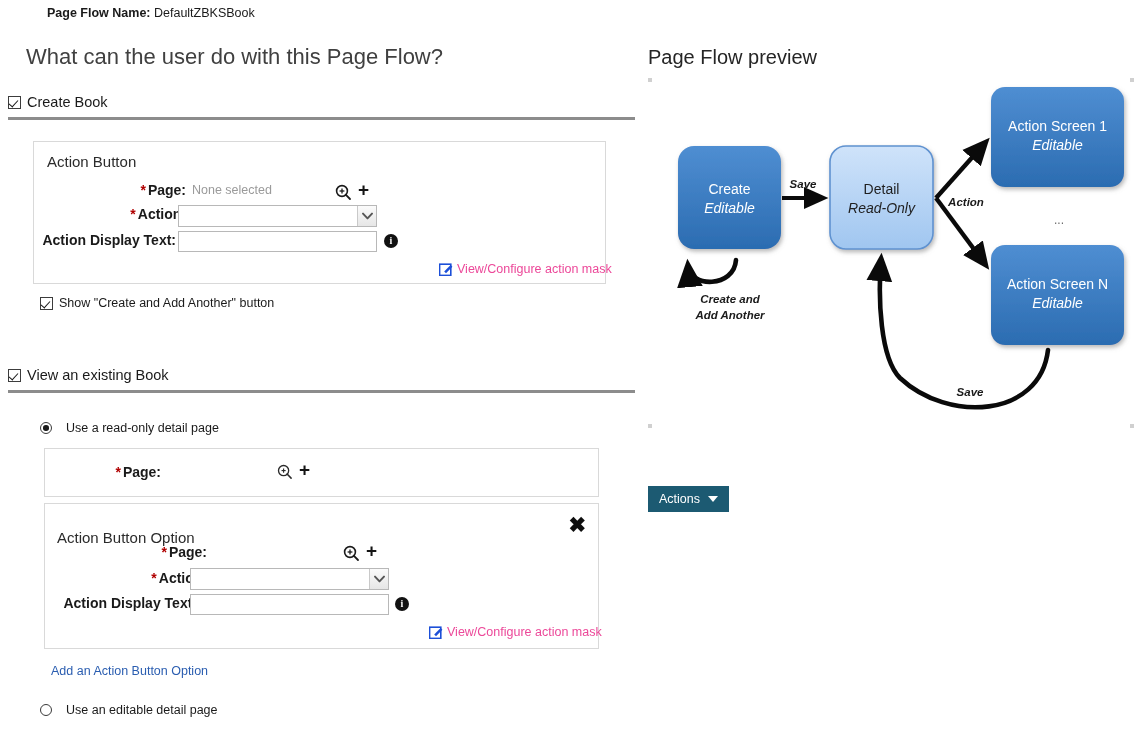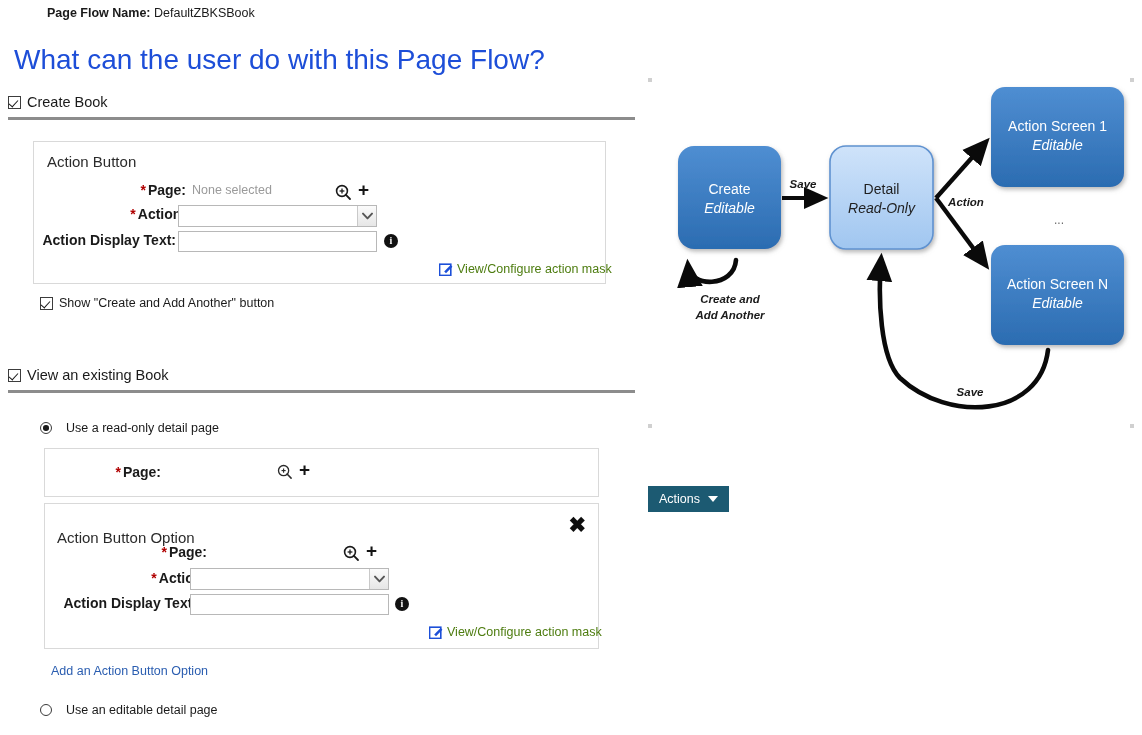--- a/index.html
+++ b/index.html
@@ -33,25 +33,25 @@
   
   .left-col {
     position: absolute;
     left: 0;
     top: 0;
     width: 640px;
     height: 735px;
   }
   .question-title {
     position: absolute;
-    left: 14px;
+    left: 26px;
     top: 44px;
-    font-size: 28px;
+    font-size: 22px;
     font-weight: normal;
-    color: #1d4ed8;
+    color: #404040;
     white-space: nowrap;
   }
 
   
   .section-head {
     position: absolute;
     left: 8px;
     display: flex;
     align-items: center;
     gap: 6px;
@@ -167,21 +167,21 @@
   .mask-link {
     position: absolute;
     display: flex;
     align-items: center;
     gap: 4px;
     font-size: 12.5px;
     color: #1c4fd8;
     cursor: pointer;
     white-space: nowrap;
   }
-  .mask-link .txt { color: #4d7c0f; }
+  .mask-link .txt { color: #ec4899; }
 
   .sub-check {
     position: absolute;
     display: flex;
     align-items: center;
     gap: 6px;
     font-size: 12.5px;
     color: #1a1a1a;
     white-space: nowrap;
   }
@@ -443,20 +443,21 @@
     <div class="plain-link" style="left:51px; top:664px;">Add an Action Button Option</div>
 
     <div class="radio-row" style="left:40px; top:703px;">
       <span class="radio"></span>
       <span>Use an editable detail page</span>
     </div>
   </div>
 
   <div class="right-col">
 
+    <div class="r-title" style="left:8px; top:46px;">Page Flow preview</div>
 
     <div class="diagram-box">
       <div class="corner" style="left:0; top:0;"></div>
       <div class="corner" style="right:0; top:0;"></div>
       <div class="corner" style="left:0; bottom:0;"></div>
       <div class="corner" style="right:0; bottom:0;"></div>
 
       <svg width="486" height="350" viewBox="0 0 486 350">
         <defs>
           <linearGradient id="gDark" x1="0" y1="0" x2="0" y2="1">

